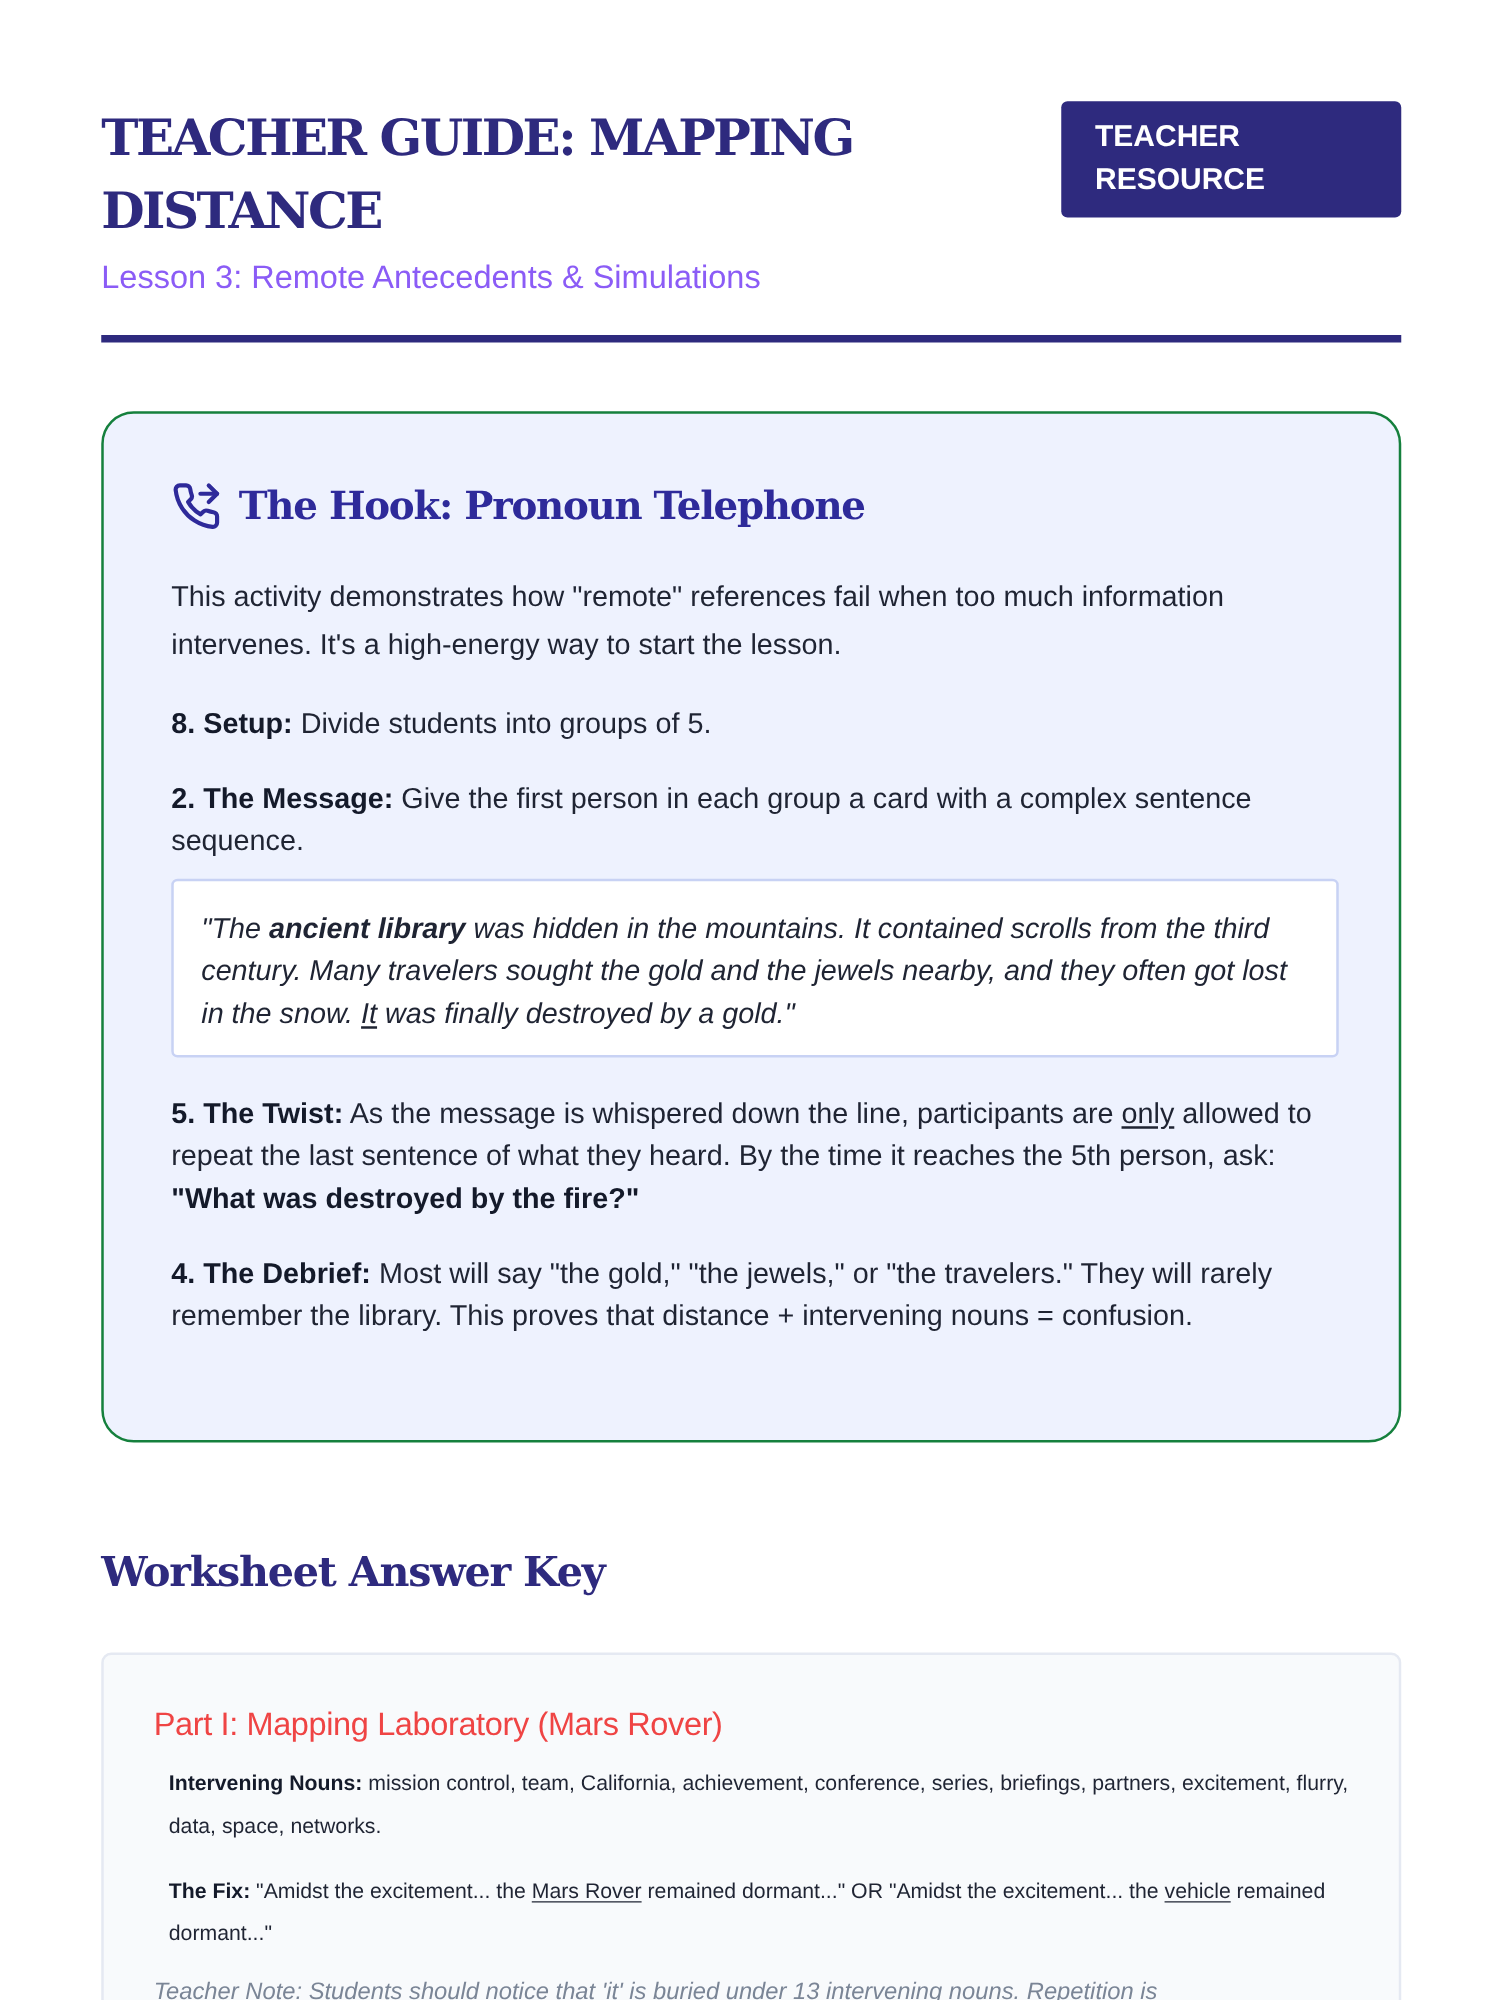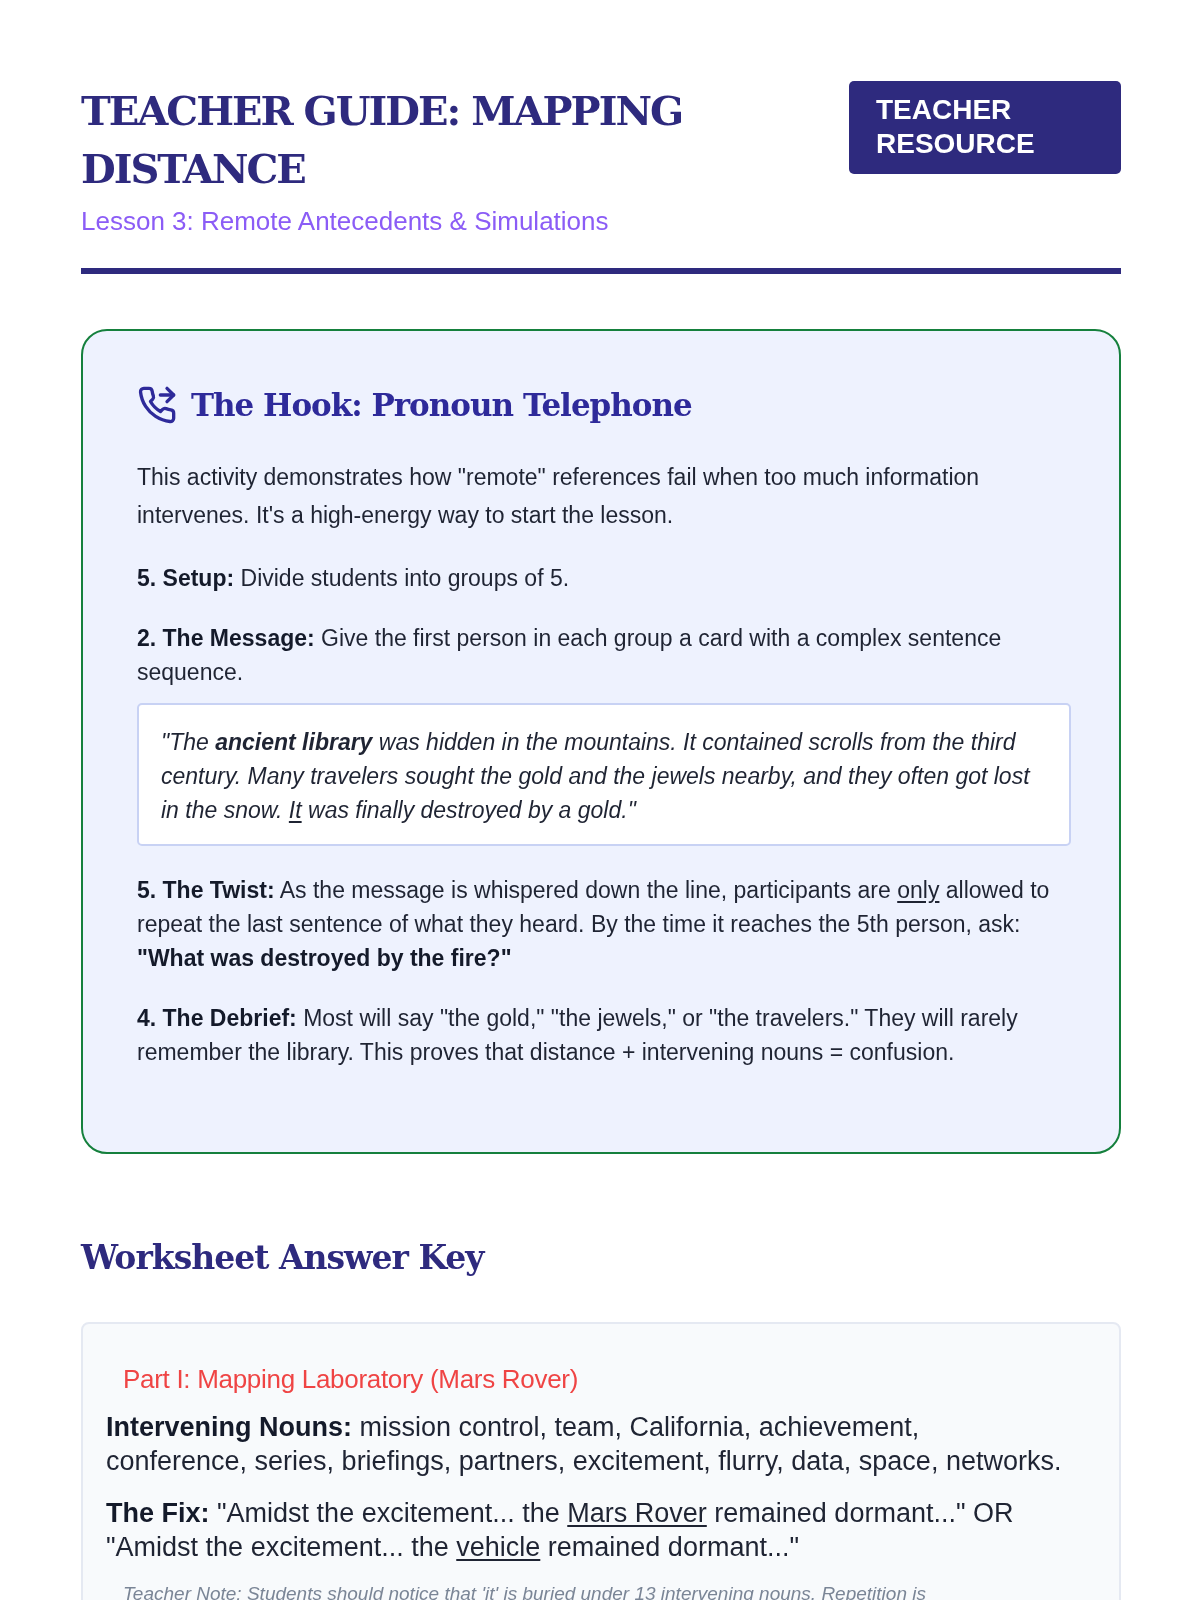--- a/index.html
+++ b/index.html
@@ -50,21 +50,21 @@
     .badge {
       position: absolute;
       left: 768px;
       top: 81px;
       width: 272px;
       height: 93px;
       background: #2e2a7e;
       border-radius: 5px;
       color: #ffffff;
       font-weight: bold;
-      font-size: 28px;
+      font-size: 24px;
       line-height: 34px;
       padding: 12px 0 0 27px;
       text-transform: uppercase;
     }
     .rule {
       position: absolute;
       left: 0;
       top: 268px;
       width: 1040px;
       height: 6px;
@@ -165,23 +165,23 @@
       position: absolute;
       left: 40px;
       top: 40px;
       font-size: 26px;
       font-weight: normal;
       color: #ef4444;
       letter-spacing: -0.3px;
     }
     .ak-line {
       position: absolute;
-      left: 23px;
+      left: 52px;
       width: 960px;
-      font-size: 27px;
+      font-size: 17px;
       line-height: 34px;
       color: #1f2433;
     }
     .ak-line b { font-weight: bold; color: #141a2a; }
     .ak-nouns { top: 86px; }
     .ak-fix { top: 172px; }
     .teacher-note {
       position: absolute;
       left: 40px;
       top: 256px;
@@ -215,21 +215,21 @@
           <polyline points="18 2 22 6 18 10"></polyline>
           <line x1="14" y1="6" x2="22" y2="6"></line>
           <path d="M22 16.92v3a2 2 0 0 1-2.18 2 19.79 19.79 0 0 1-8.63-3.07 19.5 19.5 0 0 1-6-6 19.79 19.79 0 0 1-3.07-8.67A2 2 0 0 1 4.11 2h3a2 2 0 0 1 2 1.72 12.84 12.84 0 0 0 .7 2.81 2 2 0 0 1-.45 2.11L8.09 9.91a16 16 0 0 0 6 6l1.27-1.27a2 2 0 0 1 2.11-.45 12.84 12.84 0 0 0 2.81.7A2 2 0 0 1 22 16.92z"></path>
         </svg>
       </span>
       <h2 class="hook-title">The Hook: Pronoun Telephone</h2>
     </div>
 
     <p class="body-text intro">This activity demonstrates how "remote" references fail when too much information intervenes. It's a high-energy way to start the lesson.</p>
 
-    <p class="body-text step step-1"><b>5. Setup:</b><span> Divide students into groups of 5.</span></p>
+    <p class="body-text step step-1"><b>8. Setup:</b><span> Divide students into groups of 5.</span></p>
 
     <p class="body-text step step-2"><b>2. The Message:</b><span> Give the first person in each group a card with a complex sentence sequence.</span></p>
 
     <div class="quote-box"><span>"The </span><b>ancient library</b><span> was hidden in the mountains. It contained scrolls from the third century. Many travelers sought the gold and the jewels nearby, and they often got lost in the snow. </span><u>It</u><span> was finally destroyed by a gold."</span></div>
 
     <p class="body-text step step-3"><b>5. The Twist:</b><span> As the message is whispered down the line, participants are </span><u>only</u><span> allowed to repeat the last sentence of what they heard. By the time it reaches the 5th person, ask: </span><b>"What was destroyed by the fire?"</b></p>
 
     <p class="body-text step step-4"><b>4. The Debrief:</b><span> Most will say "the gold," "the jewels," or "the travelers." They will rarely remember the library. This proves that distance + intervening nouns = confusion.</span></p>
   </section>
 

